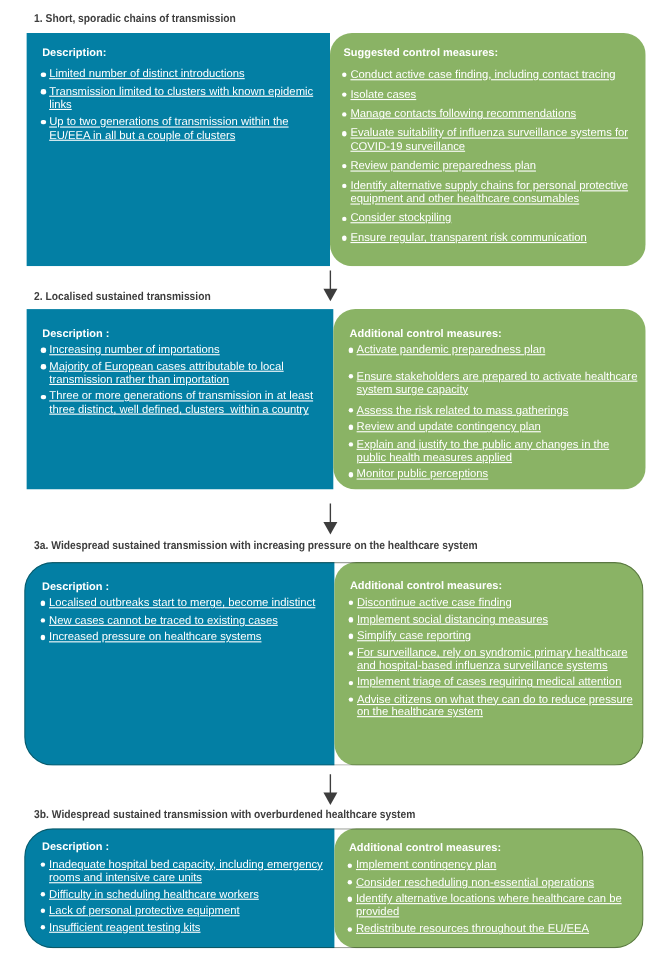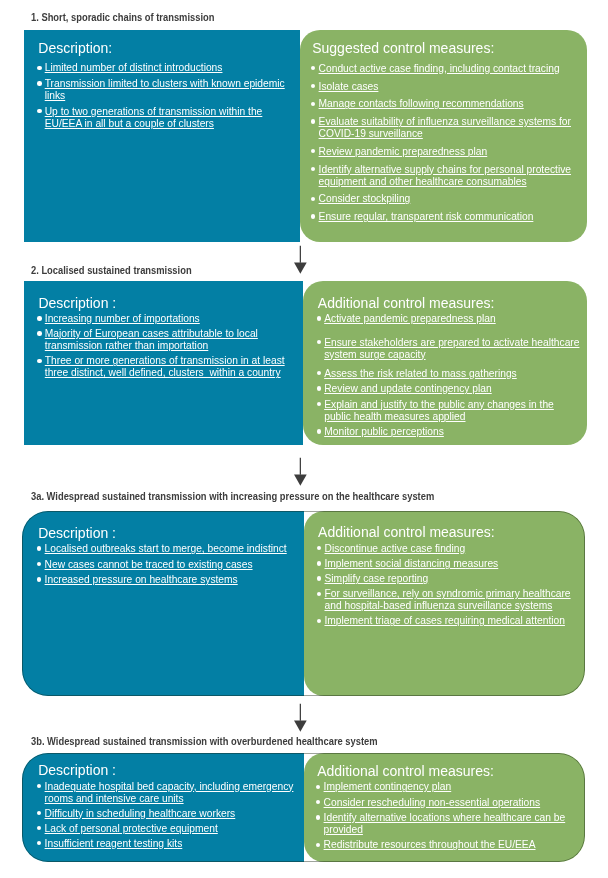--- a/index.html
+++ b/index.html
@@ -4,21 +4,21 @@
 <style>
   html,body{margin:0;padding:0;}
   body{width:608px;height:878px;background:#ffffff;font-family:"Liberation Sans",sans-serif;}
   .page{position:relative;width:608px;height:878px;overflow:hidden;will-change:opacity;}
   .stage-title{position:absolute;font-size:10.4px;font-weight:bold;color:#3d3d3d;white-space:nowrap;transform-origin:left top;transform:scaleX(0.9);}
   .panel{position:absolute;display:flex;overflow:hidden;}
   .col{box-sizing:border-box;position:relative;}
   .body{position:absolute;}
   .col-desc{background:#037fa4;color:#ffffff;}
   .col-meas{background:#8ab365;color:#ffffff;border-radius:20px;}
-  .heading{font-size:14px;color:#ffffff;}
+  .heading{font-size:10px;color:#ffffff;font-weight:bold;}
   ul{list-style:none;margin:0;padding:0;text-decoration:underline;}
   li{font-size:10.25px;position:relative;padding-left:6.4px;color:#ffffff;}
   li:before{content:"";position:absolute;left:-1.1px;top:3.25px;width:4.4px;height:4.4px;border-radius:50%;background:#ffffff;}
   .arrow{position:absolute;}
   .panel-border{position:absolute;left:0;top:0;right:0;bottom:0;border:0.7px solid rgba(25,35,20,0.42);pointer-events:none;}
 </style>
 </head>
 <body>
 
 <div class="page">
@@ -103,20 +103,21 @@
     </div>
     <div class="col col-meas" style="width:280.7px">
       <div class="body" style="left:13.8px;top:16.35px;width:264.4px;line-height:11.9px">
         <div class="heading">Additional control measures:</div>
         <ul style="margin-top:4.1px">
           <li style="margin-bottom:3.25px">Discontinue active case finding</li>
           <li style="margin-bottom:3.25px">Implement social distancing measures</li>
           <li style="margin-bottom:3.25px">Simplify case reporting</li>
           <li style="margin-bottom:3.25px">For surveillance, rely on syndromic primary healthcare and hospital-based influenza surveillance systems</li>
           <li style="margin-bottom:3.25px">Implement triage of cases requiring medical attention</li>
+          <li>Advise citizens on what they can do to reduce pressure on the healthcare system</li>
         </ul>
       </div>
     </div>
     <div class="panel-border" style="border-radius:26px"></div>
   </div>
 
   <svg class="arrow" style="left:292px;top:703.2px;width:18px;height:32px" viewBox="0 0 18 32">
     <path d="M8.35 0.8 L8.35 17.8" stroke="#3d3d3d" stroke-width="1.25" fill="none"></path>
     <path d="M2 17.5 L14.7 17.5 L8.35 28.8 Z" fill="#3d3d3d"></path>
   </svg>

